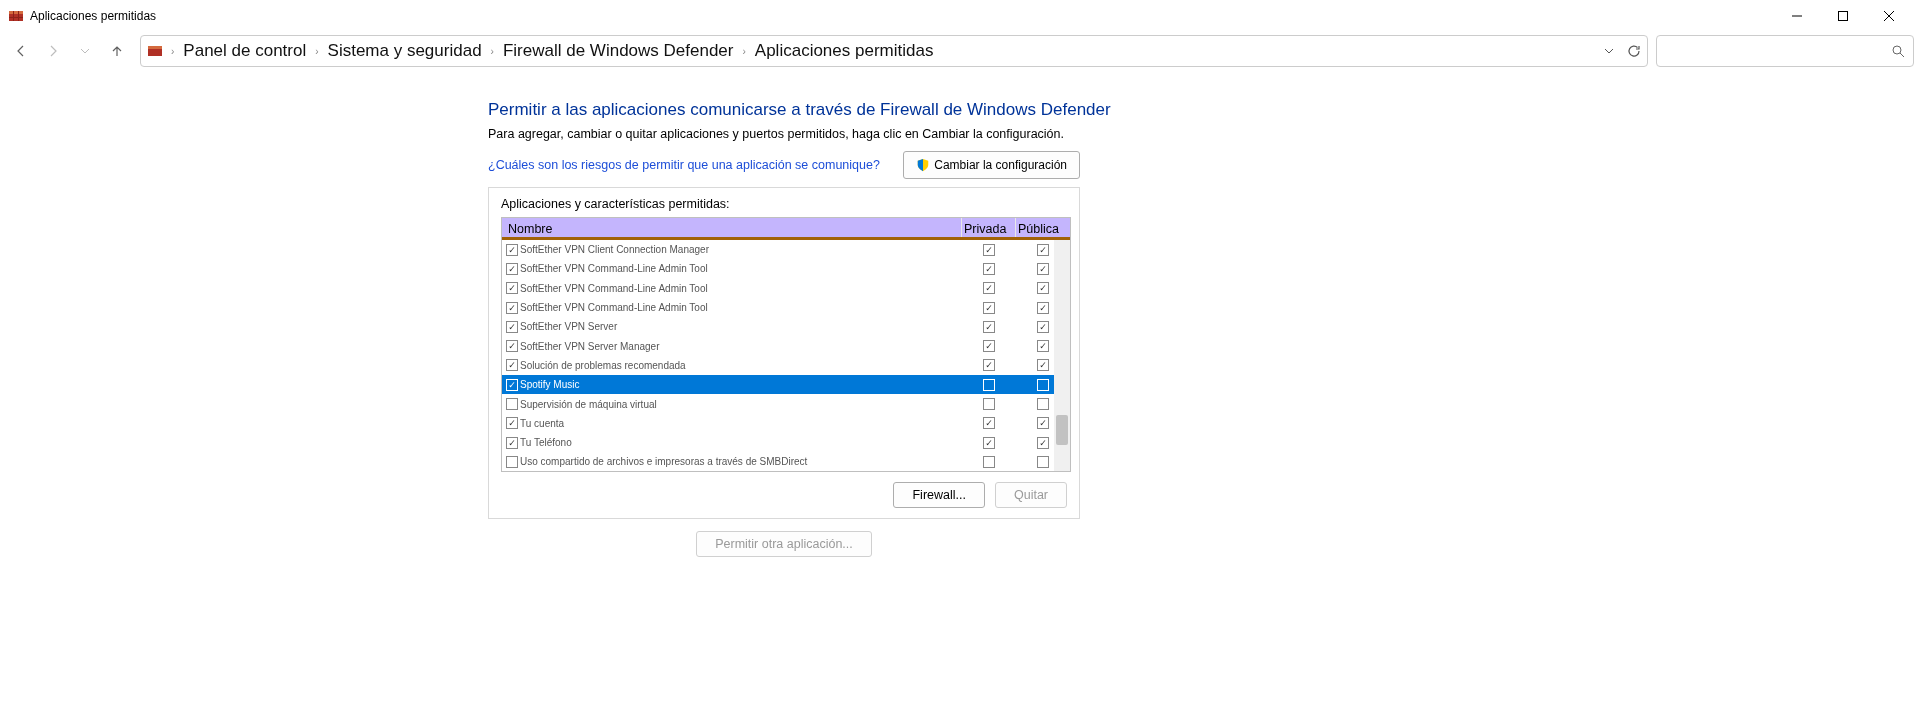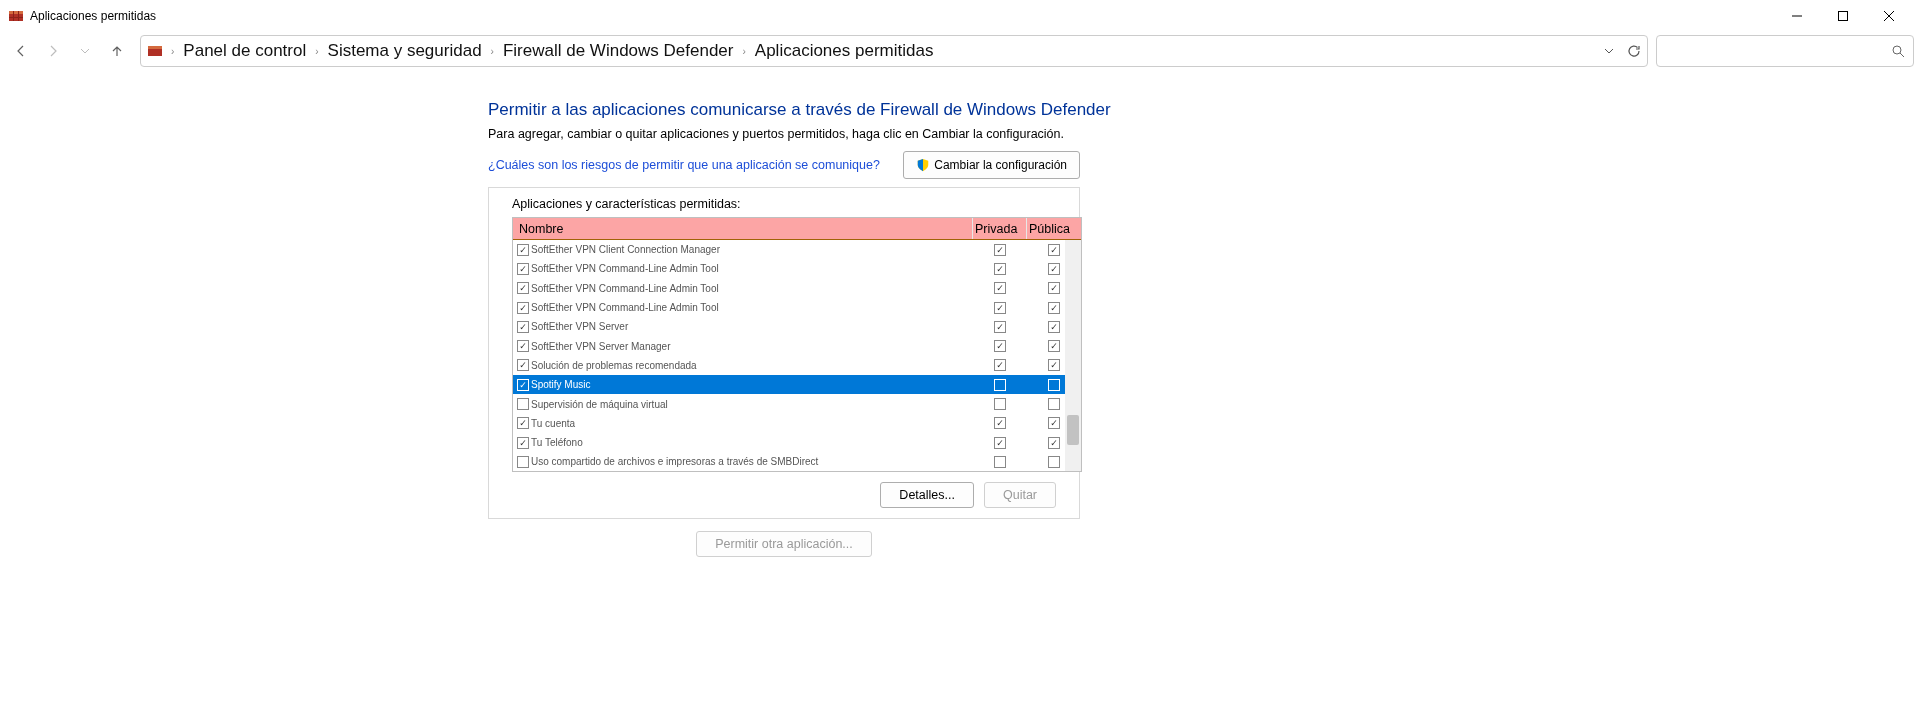--- a/index.html
+++ b/index.html
@@ -28,24 +28,24 @@
 
 .main{padding:30px 0 0 488px}
 h1{color:#003399;font-weight:400;font-size:17px;margin-bottom:7px}
 .sub{font-size:12.5px;color:#000000;margin-bottom:10px}
 .riskrow{display:flex;align-items:center;gap:18px;margin-bottom:8px}
 .risklink{color:#1d4ed8;font-size:12.5px;cursor:pointer}
 .changebtn{margin-left:auto;background:#fdfdfd;border:1px solid #adadad;border-radius:3px;height:28px;padding:0 12px;display:flex;align-items:center;gap:4px;font-size:12px;cursor:pointer}
 .shield{width:14px;height:14px}
 .riskrow-wrap{width:592px}
 
-.panel{width:592px;border:1px solid #d9d9d9;padding:9px 23px 10px}
+.panel{width:592px;border:1px solid #d9d9d9;padding:9px 12px 10px}
 .panel-label{font-size:12.5px;margin-bottom:6px}
 .listwrap{border:1px solid #bfbfbf;width:570px;height:255px;position:relative;overflow:hidden}
-.listhead{display:flex;height:22px;border-bottom:1px solid #a16207;background:#fca5a5}
+.listhead{display:flex;height:22px;border-bottom:3px solid #a16207;background:#c4b5fd}
 .col-name{flex:1;padding:4px 6px;border-right:1px solid #e8e8e8;font-size:12.5px}
 .col-p{width:54px;text-align:left;padding:4px 2px;border-right:1px solid #e8e8e8;font-size:12.5px}
 .col-p:last-child{border-right:none}
 .listbody{height:231px;overflow:hidden;position:relative}
 .row{display:flex;height:19.3px;align-items:center}
 .row.selected{background:#0078d7;color:#fff}
 .rc-name{flex:1;display:flex;align-items:center;padding:0 4px;gap:2px;font-size:10px;color:#555}
 .row.selected .rc-name{color:#fff}
 .rc-p{width:54px;display:flex;justify-content:center}
 .cb{width:12px;height:12px;border:1px solid #888;background:#fff;display:inline-flex;align-items:center;justify-content:center;font-size:9px;color:#333}
@@ -311,20 +311,20 @@
             <div class="rc-p">
               <span class="cb"></span>
             </div>
           </div>
         </div>
       <div class="vscroll">
           <div class="vthumb"></div>
         </div>
     </div>
     <div class="panel-btns">
-      <button class="btn">Detalles...</button>
+      <button class="btn">Firewall...</button>
       <button class="btn disabled">Quitar</button>
     </div>
   </div>
   <div class="below">
     <button class="btn disabled">Permitir otra aplicación...</button>
   </div>
 </div>
 
 </body></html>

